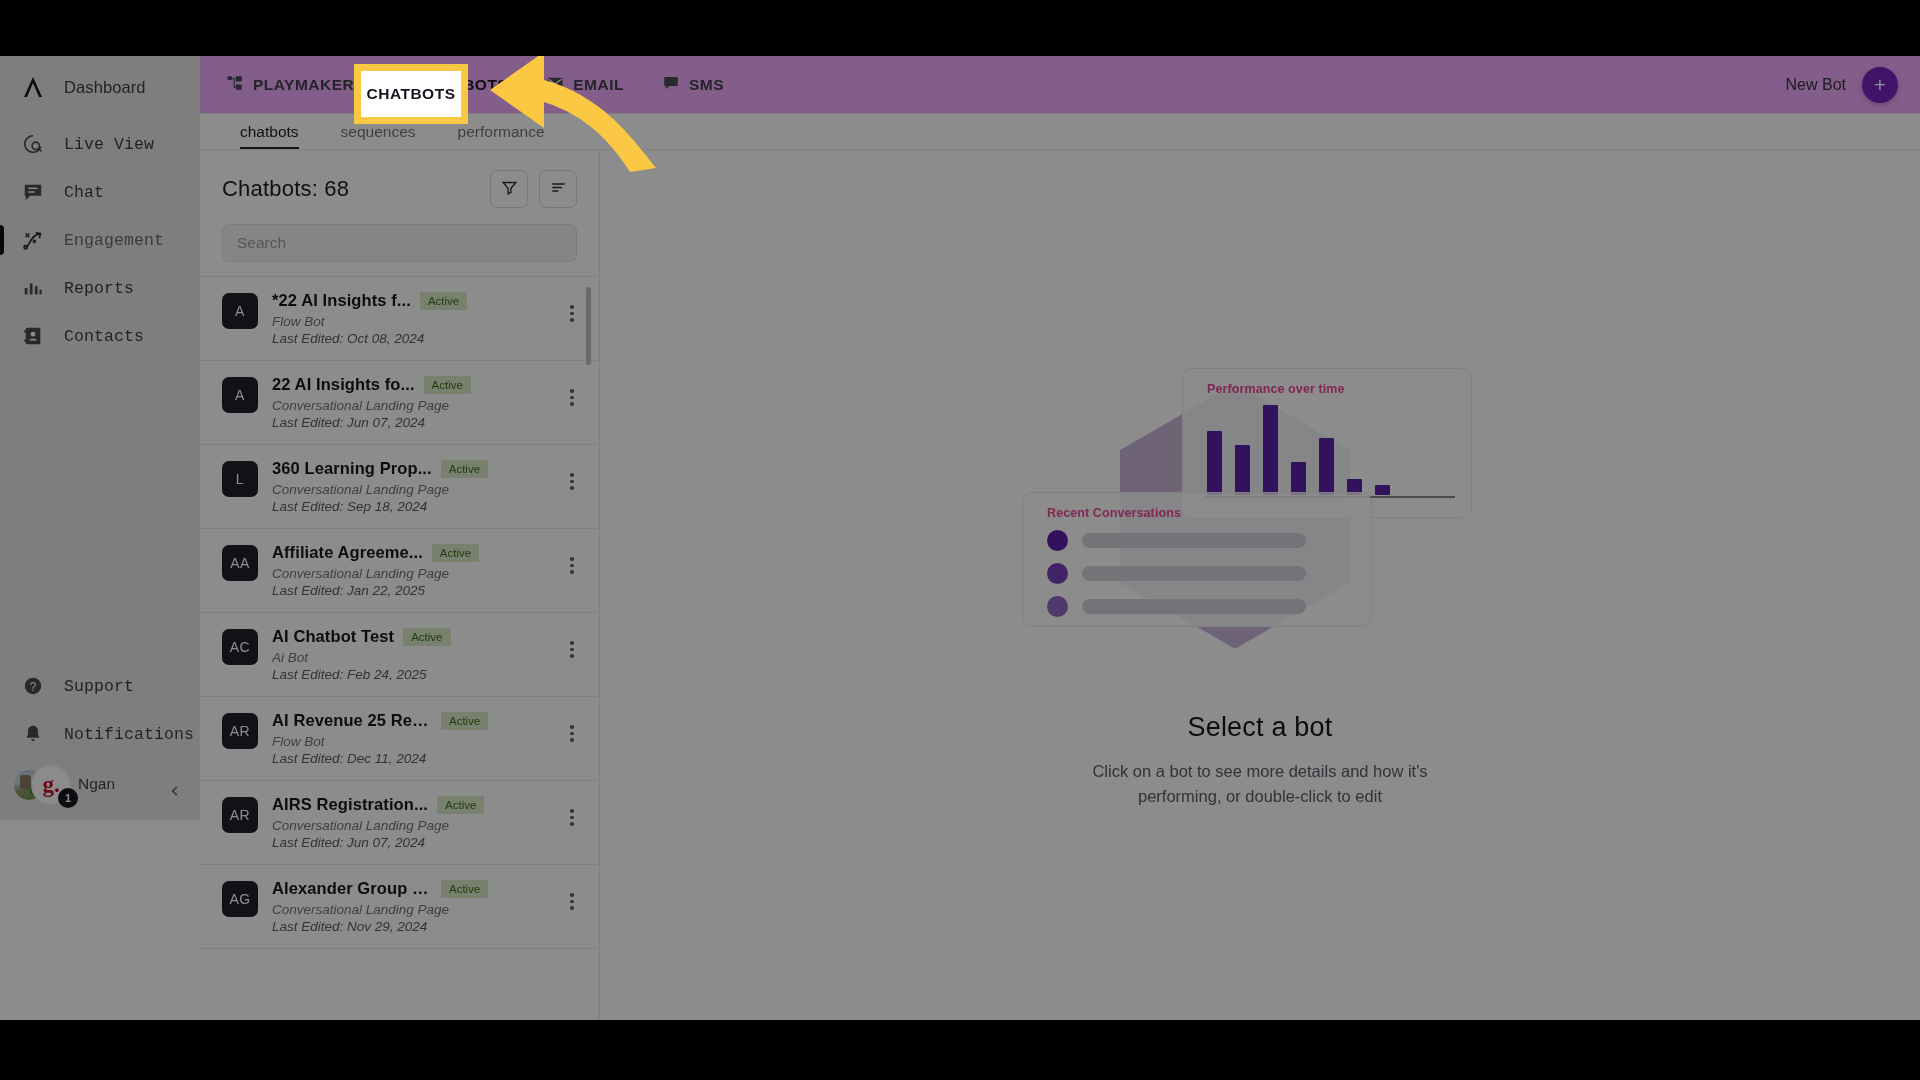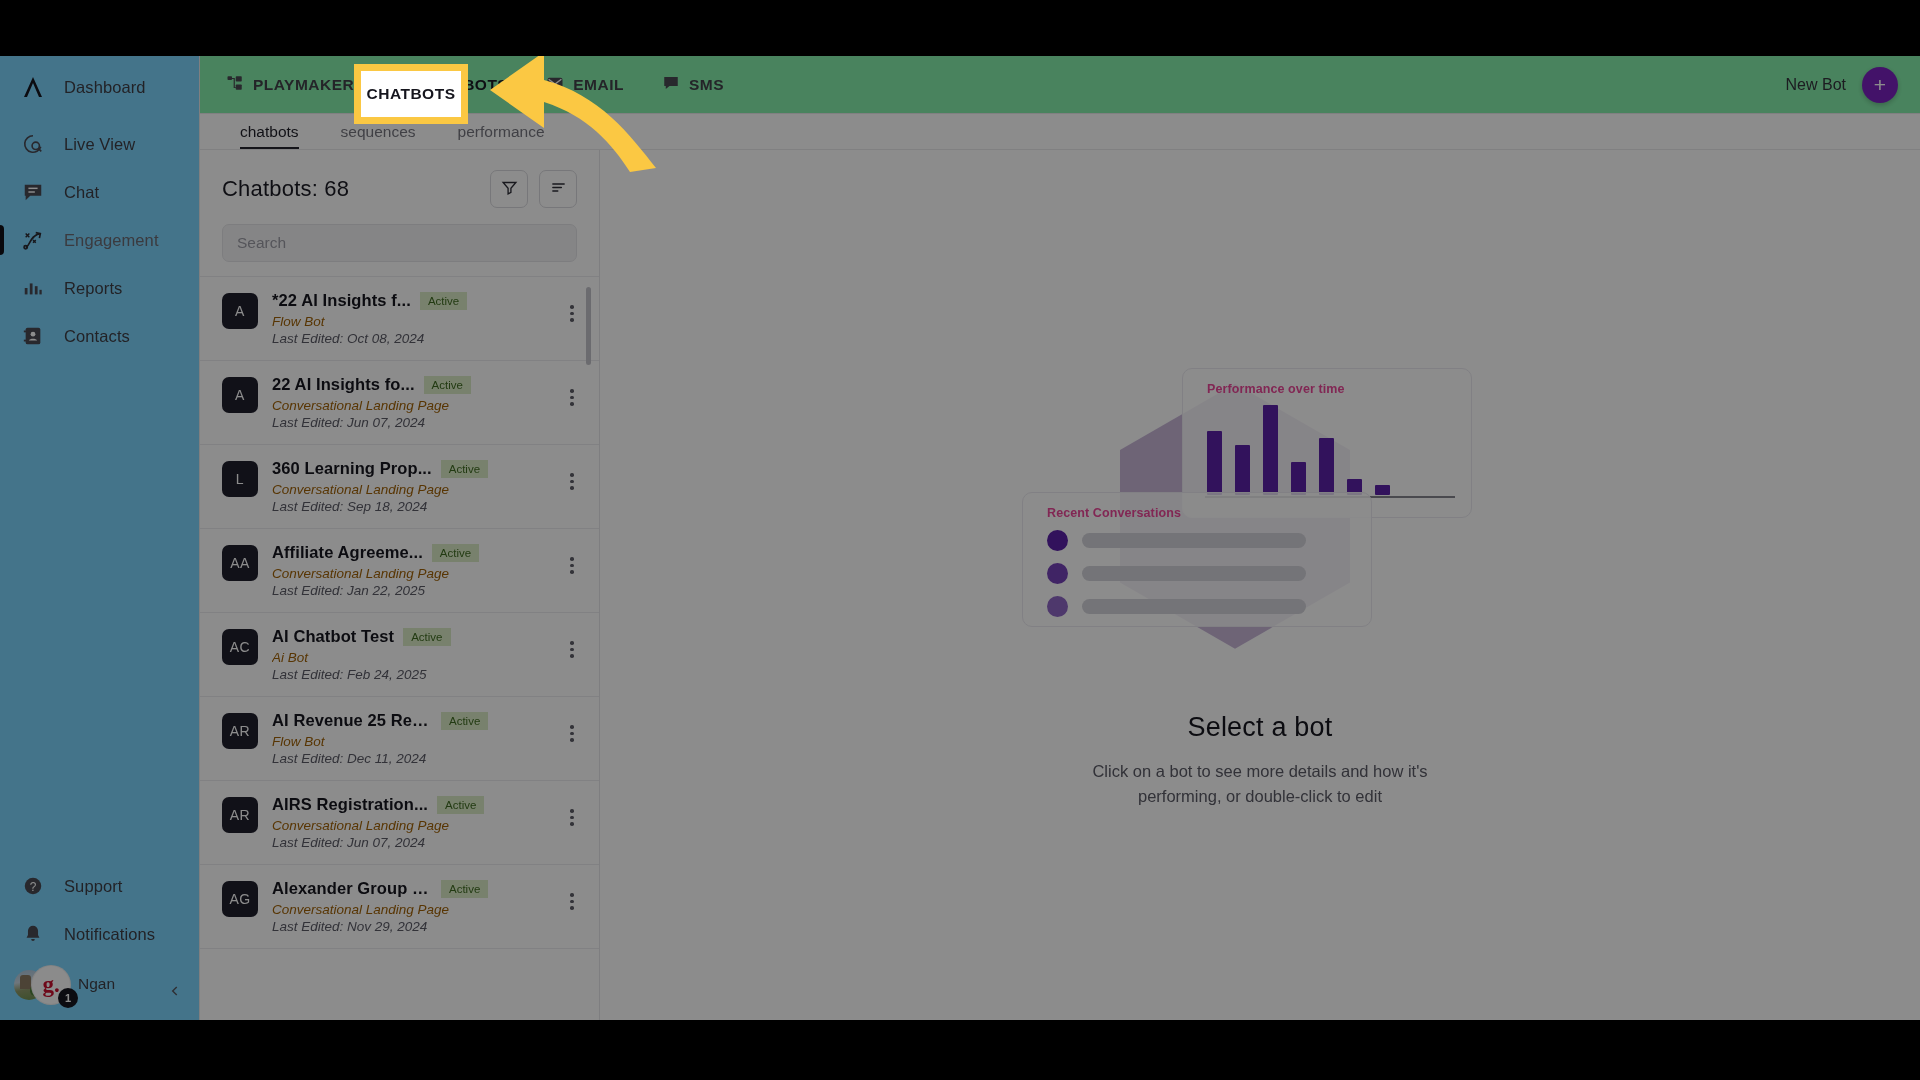--- a/index.html
+++ b/index.html
@@ -19,40 +19,40 @@
   .frame {
     position: absolute;
     left: 0; top: 56px;
     width: 1920px; height: 964px;
     background: #ffffff;
     display: flex;
   }
 
   
   .sidebar {
-    width: 200px; height: 964px;
-    background: #7dd3fc;
+    width: 200px; height: 764px;
+    background: #e5e5e5;
     position: relative;
     flex: 0 0 200px;
     border-right: 1px solid #e8e8ea;
   }
   .logo-row {
     height: 62px; display: flex; align-items: center; padding-left: 14px;
   }
   .logo-mark { width: 38px; display: flex; justify-content: center; }
   .logo-label {
     font-size: 16.5px; color: #3f3f46; margin-left: 12px; letter-spacing: .1px;
   }
   .nav { margin-top: 2px; }
   .nav-item {
     height: 48px; display: flex; align-items: center; padding-left: 14px;
     cursor: pointer; position: relative;
   }
   .nav-ico { width: 38px; display: flex; align-items: center; justify-content: center; }
-  .nav-label { font-size: 16.5px; color: #3f3f46; margin-left: 12px; letter-spacing: .1px; }
+  .nav-label { font-size: 16.5px; color: #3f3f46; margin-left: 12px; letter-spacing: .1px; font-family: Liberation Mono, monospace; }
   .nav-item.active .nav-label { color: #6b6b73; }
   .nav-item.active::before {
     content: ""; position: absolute; left: -2px; top: 9px;
     width: 6px; height: 30px; background: #121218; border-radius: 0 4px 4px 0;
   }
   .nav-bottom { position: absolute; left: 0; bottom: 10px; width: 200px; }
   .user-row {
     height: 52px; display: flex; align-items: center; padding-left: 10px; position: relative;
   }
   .avatar-wrap { position: relative; width: 48px; height: 40px; }
@@ -87,21 +87,21 @@
     width: 22px; height: 22px; display: flex; align-items: center; justify-content: center;
     color: #55555d; cursor: pointer;
   }
 
   
   .main { flex: 1; display: flex; flex-direction: column; min-width: 0; }
 
   .topbar {
     height: 58px; display: flex; align-items: center;
     border-bottom: 1px solid #eaeaec; padding: 0 22px 0 10px;
-    position: relative; background: #86efac;
+    position: relative; background: #f0abfc;
   }
   .top-tabs { display: flex; align-items: center; gap: 34px; padding-left: 14px; }
   .top-tab {
     display: flex; align-items: center; gap: 9px; cursor: pointer;
     font-size: 15.5px; font-weight: 700; letter-spacing: .5px; color: #42424a;
     padding: 6px 2px;
   }
   .top-tab.active { color: #1b1b24; }
   .spacer { flex: 1; }
   .newbot-label { font-size: 16px; color: #34343c; margin-right: 16px; }
@@ -165,21 +165,21 @@
   .bot-titleline { display: flex; align-items: center; gap: 9px; }
   .bot-name {
     font-size: 16.5px; color: #17171f; font-weight: 700; white-space: nowrap;
     overflow: hidden; text-overflow: ellipsis; max-width: 160px; letter-spacing: .1px;
   }
   .badge {
     font-size: 11.5px; color: #3f6b22; background: #dbecc6;
     padding: 3px 8px; border-radius: 0; white-space: nowrap; font-weight: 500;
   }
   .bot-type {
-    font-size: 13.5px; color: #a16207; font-style: italic; margin-top: 4px;
+    font-size: 13.5px; color: #737373; font-style: italic; margin-top: 4px;
     white-space: nowrap; overflow: hidden; text-overflow: ellipsis;
   }
   .bot-date { font-size: 13.5px; color: #5b5b66; font-style: italic; margin-top: 2px; }
   .kebab {
     width: 22px; flex: 0 0 22px; display: flex; flex-direction: column;
     align-items: center; justify-content: center; gap: 3px; margin-top: 14px; cursor: pointer;
   }
   .kebab i { width: 3.5px; height: 3.5px; border-radius: 50%; background: #5d5d68; display: block; }
   .scrollbar-track {
     position: absolute; right: 4px; top: 4px; width: 5px; bottom: 4px;

